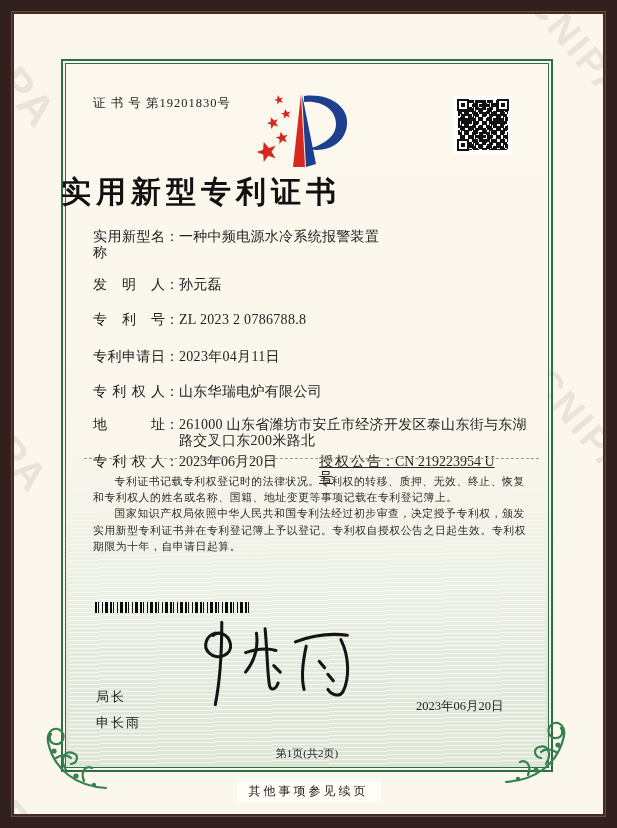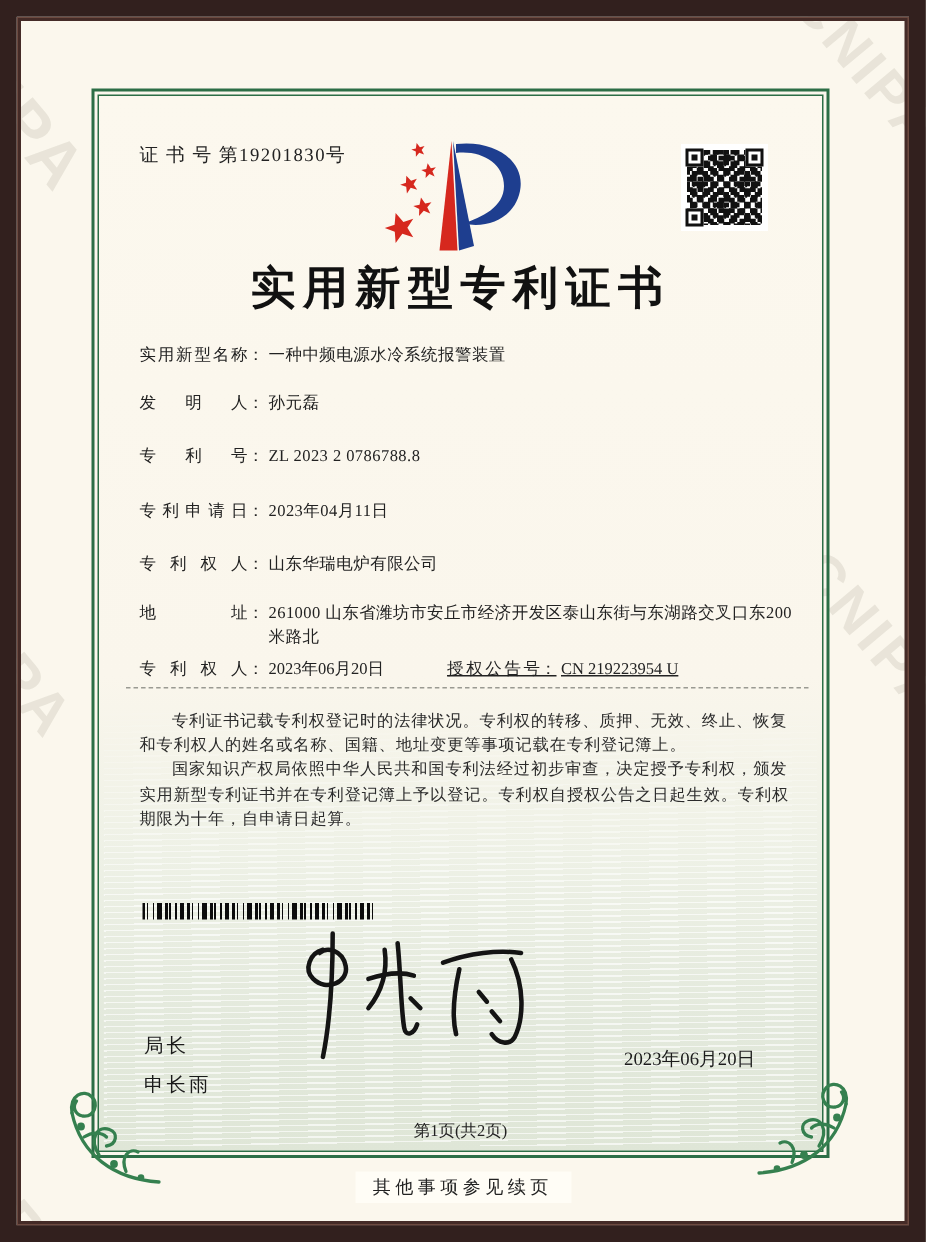--- a/index.html
+++ b/index.html
@@ -28,23 +28,23 @@
   .cert-no{position:absolute;left:93px;top:95px;font-size:12.5px;letter-spacing:1px;color:#222;}
   .logo{position:absolute;left:252px;top:92px;width:104px;height:80px;}
   .qr{position:absolute;left:454px;top:96px;width:58px;height:58px;background:#fff;padding:3px;box-sizing:border-box;}
   .qr-noise{position:absolute;inset:4px;
       background:
         repeating-conic-gradient(#111 0 25%,transparent 0 50%) 0 0/7px 7px,
         repeating-conic-gradient(#111 0 25%,transparent 0 50%) 2px 3px/9px 9px;}
   .finder{position:absolute;width:12px;height:12px;border:2.5px solid #111;background:#fff;box-sizing:border-box;}
   .finder::after{content:"";position:absolute;inset:2px;background:#111;}
   .f-tl{left:3px;top:3px;} .f-tr{right:3px;top:3px;} .f-bl{left:3px;bottom:3px;}
-  .title{position:absolute;left:61px;width:492px;top:172px;text-align:center;
+  .title{position:absolute;left:61px;width:492px;top:172px;text-align:left;
          font-size:30px;font-weight:700;letter-spacing:5px;color:#111;}
-  .fields{position:absolute;left:93px;top:229px;width:436px;font-size:11px;color:#222;}
+  .fields{position:absolute;left:93px;top:229px;width:436px;font-size:14px;color:#222;}
   .frow{display:flex;align-items:flex-start;line-height:16px;}
   .flabel{display:inline-block;width:72px;text-align:justify;text-align-last:justify;flex:none;}
   .fcolon{flex:none;width:14px;}
   .fvalue{flex:1;letter-spacing:0.3px;}
   .mb16{margin-bottom:16px;} .mb19{margin-bottom:19px;justify-content:space-between;} .mb21{margin-bottom:21px;}
   .mb17{margin-bottom:17px;} .mb5{margin-bottom:5px;}
   .grant-group{display:flex;margin-left:42px;text-decoration:underline;}
   .glabel{display:inline-block;width:62px;text-align:justify;text-align-last:justify;flex:none;}
   .dashline{position:absolute;left:84px;right:78px;top:458px;border-top:1px dashed #9a9a92;}
   .legal{position:absolute;left:93px;top:473px;width:436px;font-size:10.8px;line-height:16.2px;

